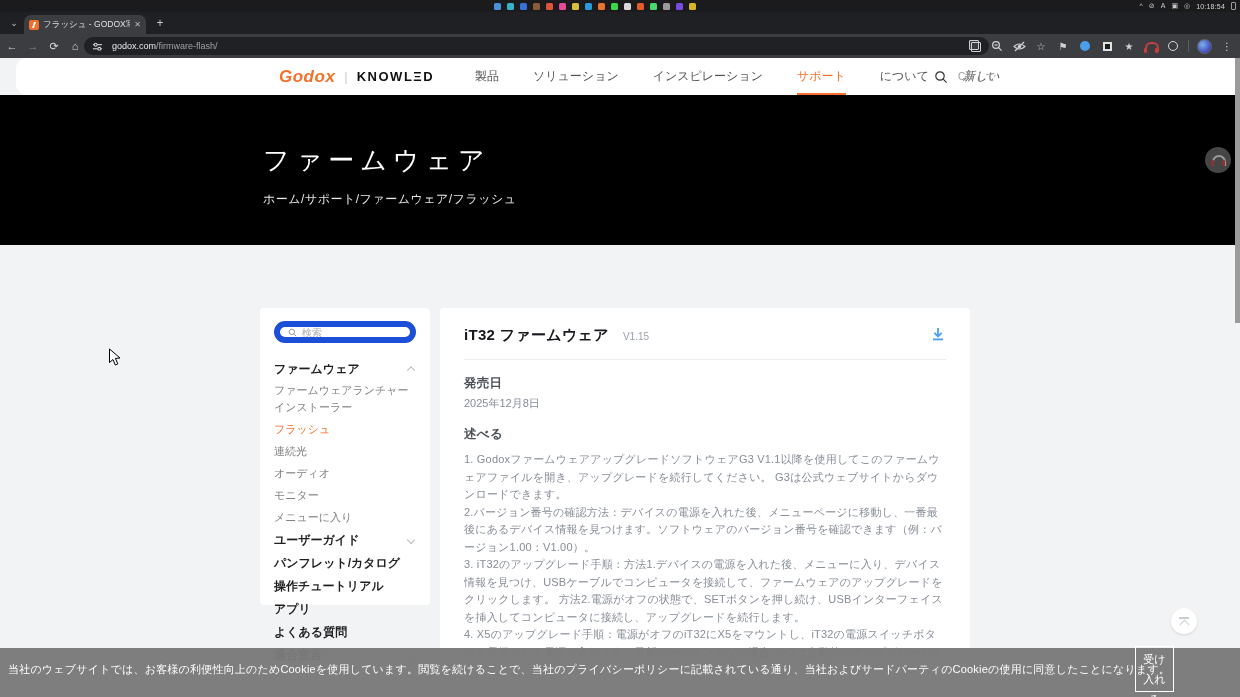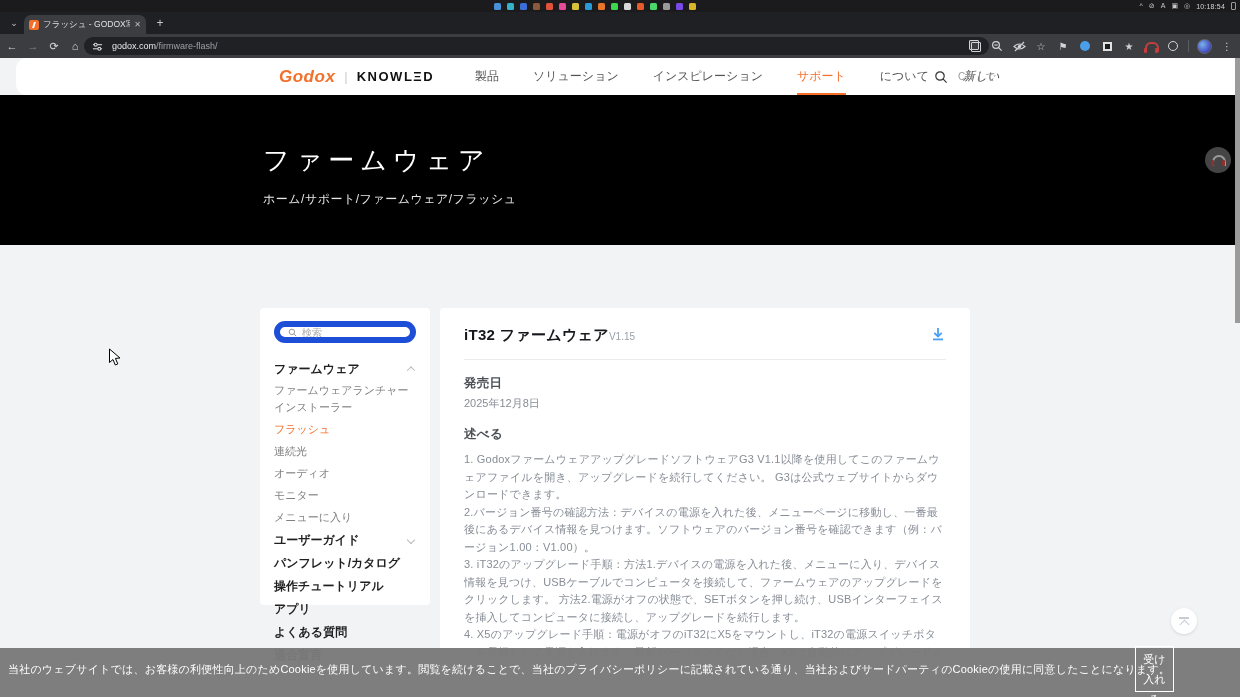--- a/index.html
+++ b/index.html
@@ -77,21 +77,21 @@
   .side-group { font-size:12px; font-weight:bold; color:#1f1f1f; line-height:18px; padding:2.5px 0; }
   .side-link { font-size:11px; color:#808080; line-height:18px; padding:2px 0; }
   .side-link.wrap { line-height:17px; }
   .side-link.active { color:#f4702a; }
   .chev { width:6px; height:6px; border-right:1px solid #b9b9b9; border-bottom:1px solid #b9b9b9; flex:none; margin-right:2px; }
   .chev.up { transform:rotate(-135deg) translate(-1px,-1px); }
   .chev.down { transform:rotate(45deg); }
 
   
   .main-card { position:absolute; left:440px; top:308px; width:530px; height:360px; background:#fff; border-radius:4px; padding:18px 24px; }
-  .mc-header { display:flex; align-items:baseline; position:relative; }
+  .mc-header { display:flex; align-items:baseline; gap:14px; position:relative; }
   .mc-title { font-size:15px; font-weight:bold; color:#16181c; letter-spacing:0.3px; }
   .mc-version { font-size:10px; color:#9aa1ab; }
   .dl-btn { position:absolute; right:0; top:0; }
   .mc-hr { border:none; border-top:1px solid #ececec; margin:14px 0 0 0; }
   .sec-h { font-size:12.5px; color:#4b5056; font-weight:bold; margin-top:15px; letter-spacing:0.3px; }
   .mc-date { font-size:11px; color:#878d96; margin-top:4px; }
   .mc-paras { margin-top:8px; }
   .mc-paras p { font-size:11px; color:#878d96; line-height:17.5px; letter-spacing:0.2px; }
 
   

